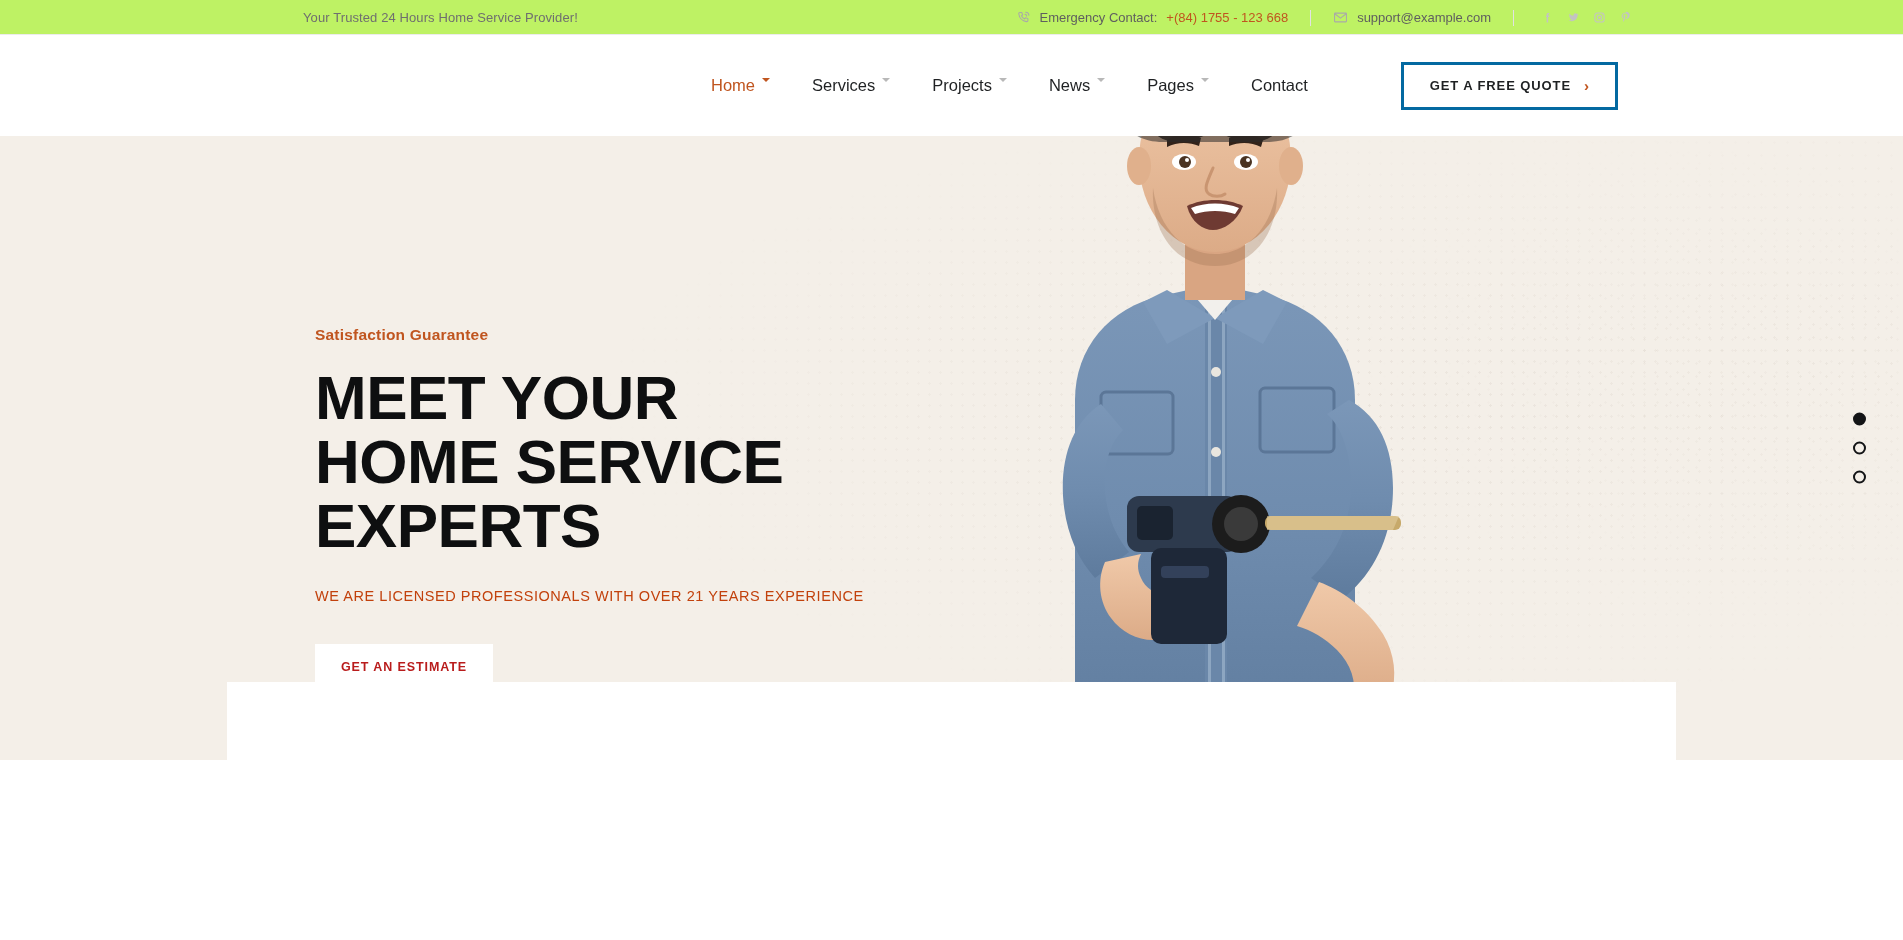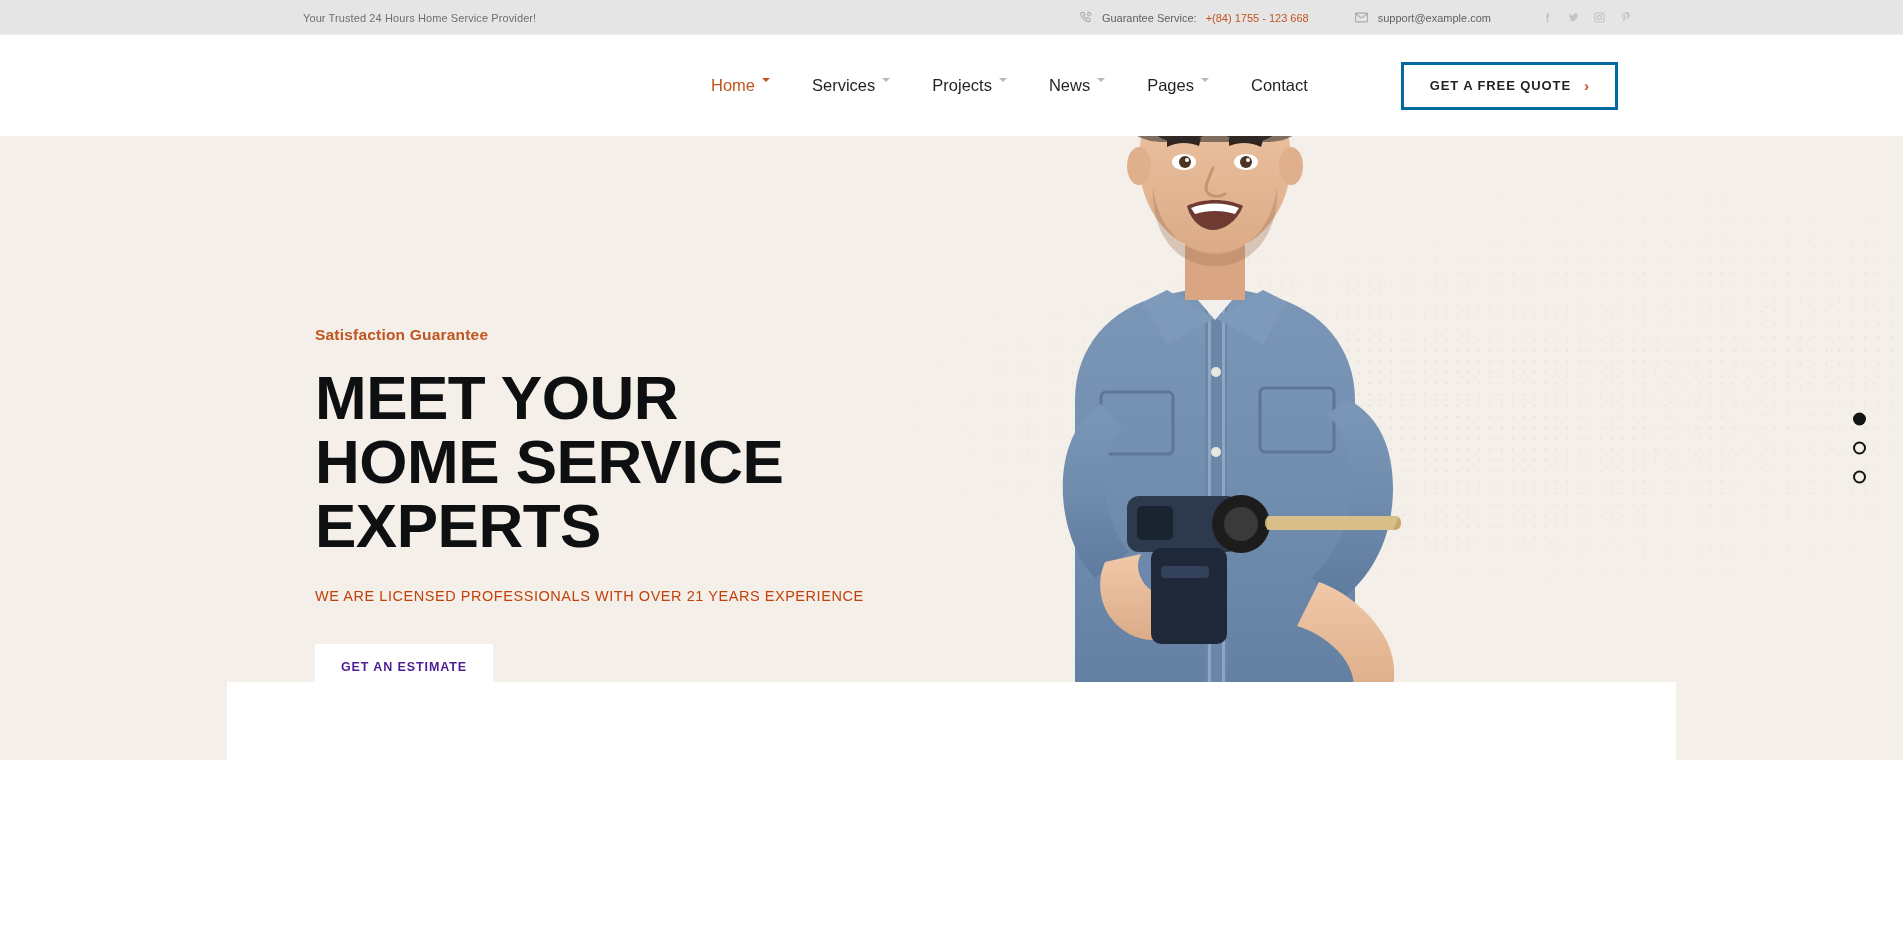--- a/index.html
+++ b/index.html
@@ -9,24 +9,24 @@
     overflow:hidden;
     font-family:"Liberation Sans", sans-serif;
     background:#ffffff;
   }
 
   
   .topbar{
     height:35px;
     display:flex;
     align-items:center;
-    background:#e5e5e5;
+    background:#bef264;
     padding:0 0 0 0;
     position:relative;
-    font-size:11px;
+    font-size:13px;
     color:#6a6a6a;
   }
   .topbar-left{
     position:absolute;
     left:303px;
     white-space:nowrap;
     letter-spacing:.1px;
     color:#6f6f6f;
   }
   .topbar-right{
@@ -220,21 +220,21 @@
     text-transform:uppercase;
     margin-bottom:40px;
   }
   .estimate-btn{
     display:inline-flex;
     align-items:center;
     justify-content:center;
     height:47px;
     padding:0 26px;
     background:#ffffff;
-    color:#4c1d95;
+    color:#b91c1c;
     font-size:12.5px;
     font-weight:700;
     letter-spacing:.9px;
     cursor:pointer;
     border:none;
   }
 
   
   .worker{
     position:absolute;
@@ -286,21 +286,21 @@
   <div class="topbar-right">
 
     <div class="tb-item">
       <span class="tb-icon">
         <svg viewBox="0 0 24 24" fill="none" stroke="currentColor" stroke-width="1.7" stroke-linecap="round" stroke-linejoin="round">
           <path d="M15.5 3.5a5 5 0 0 1 5 5"></path>
           <path d="M14.5 7a2.5 2.5 0 0 1 2.5 2.5"></path>
           <path d="M6.2 4h3l1.5 3.8-2 1.3a11 11 0 0 0 5.2 5.2l1.3-2L19 13.8v3a1.8 1.8 0 0 1-2 1.8A14.8 14.8 0 0 1 4.4 6 1.8 1.8 0 0 1 6.2 4z"></path>
         </svg>
       </span>
-      <span>Guarantee Service:</span>
+      <span>Emergency Contact:</span>
       <span class="tb-phone-num">+(84) 1755 - 123 668</span>
     </div>
 
     <div class="tb-sep"></div>
 
     <div class="tb-item">
       <span class="tb-icon">
         <svg viewBox="0 0 24 24" fill="none" stroke="currentColor" stroke-width="1.7" stroke-linejoin="round">
           <rect x="2.5" y="5" width="19" height="14" rx="1"></rect>
           <path d="M2.8 6l9.2 7 9.2-7"></path>

